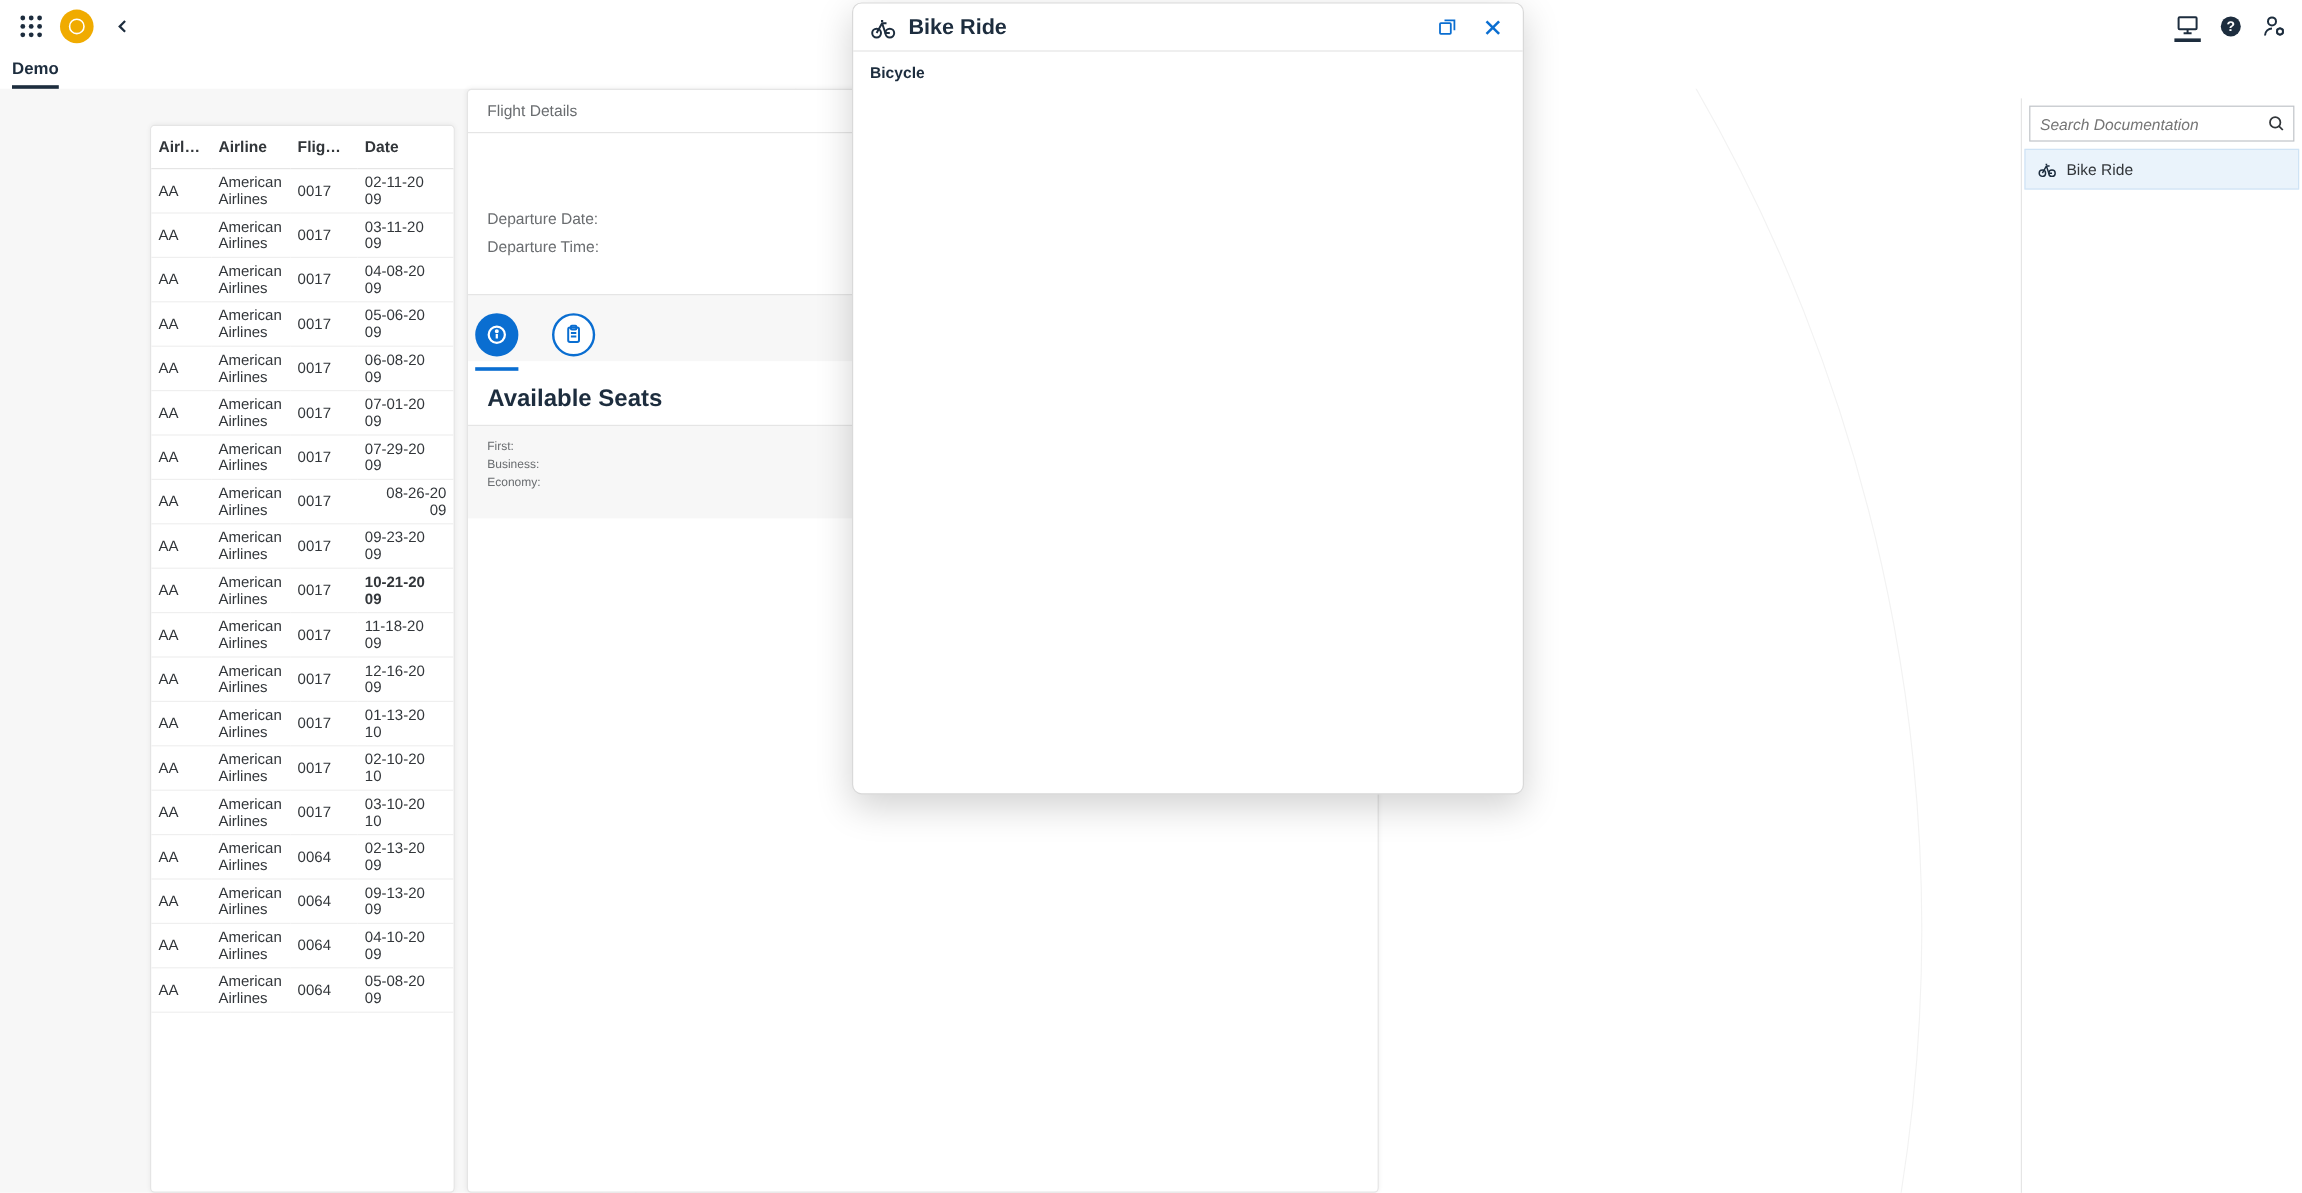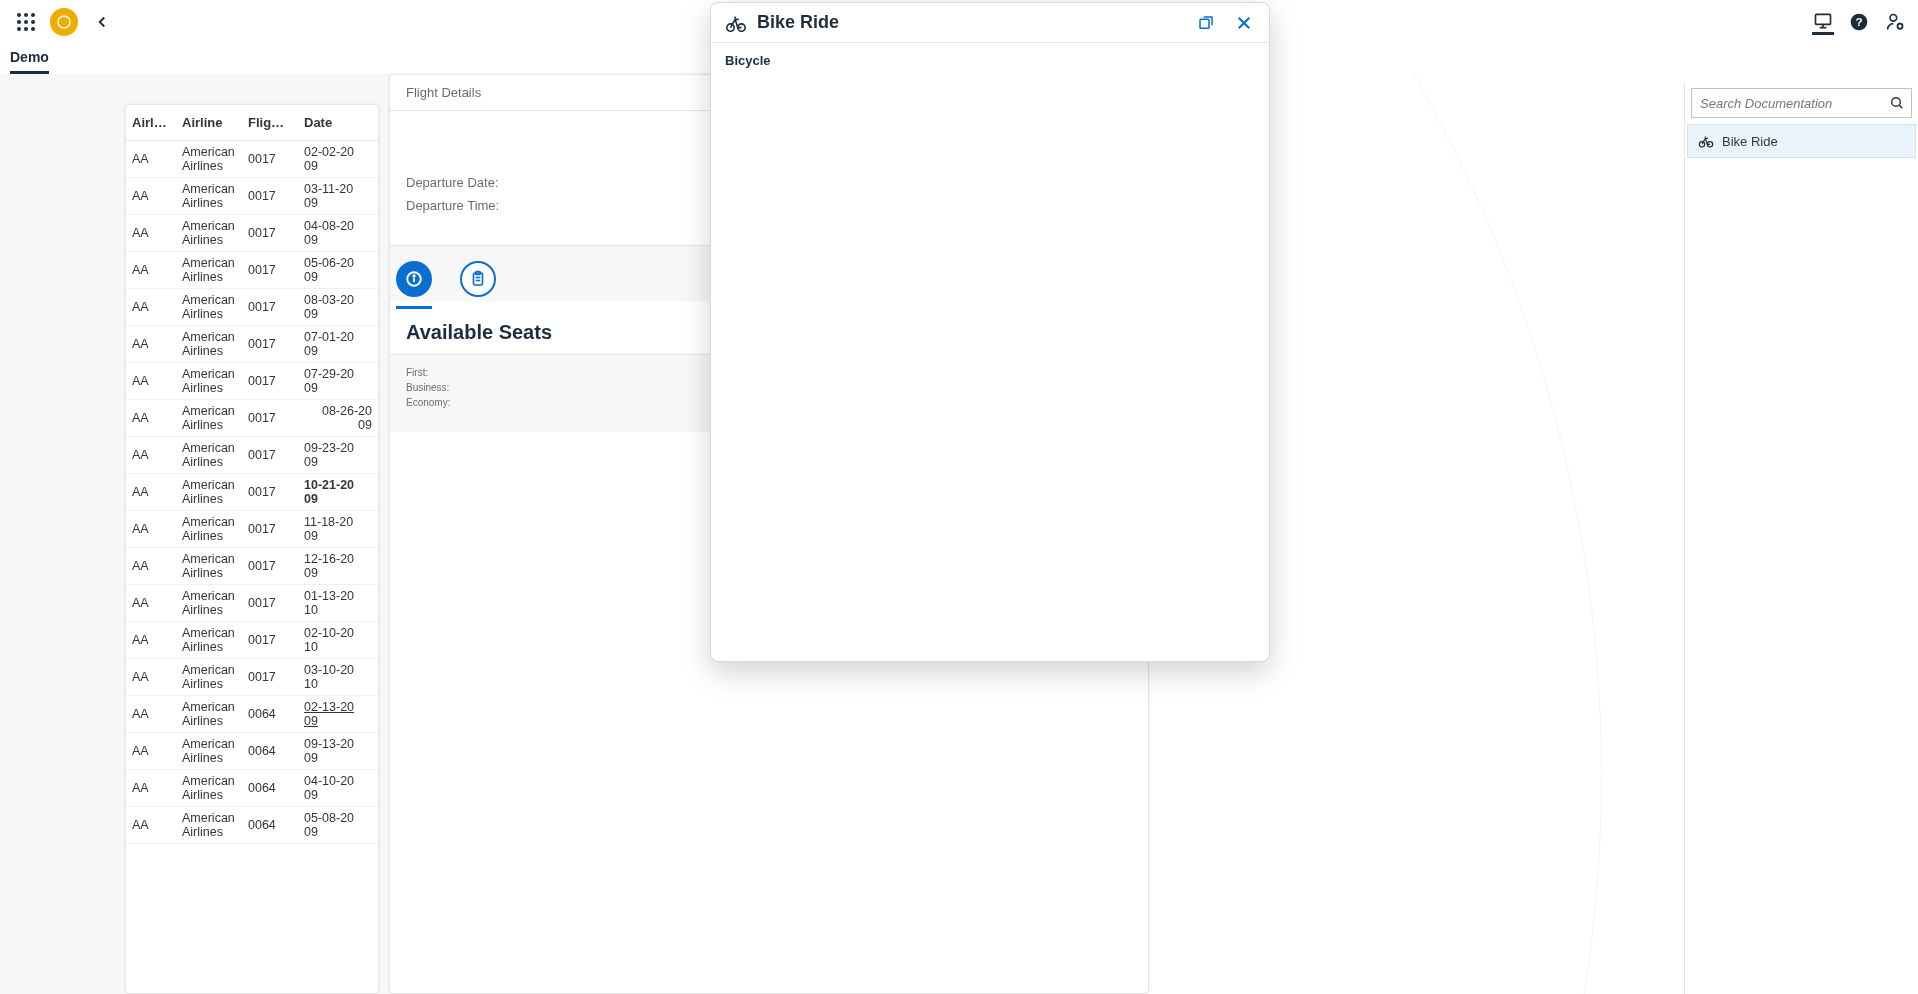--- a/index.html
+++ b/index.html
@@ -175,21 +175,21 @@
             <th>Airline</th>
             <th>Flight ...</th>
             <th>Date</th>
           </tr>
         </thead>
         <tbody id="flight-rows">
             <tr>
               <td>AA</td>
               <td>American Airlines</td>
               <td>0017</td>
-              <td style="white-space: pre-line;">02-02-20
+              <td style="white-space: pre-line;">02-11-20
 09</td>
             </tr>
             <tr>
               <td>AA</td>
               <td>American Airlines</td>
               <td>0017</td>
               <td style="white-space: pre-line;">03-11-20
 09</td>
             </tr>
             <tr>
@@ -203,21 +203,21 @@
               <td>AA</td>
               <td>American Airlines</td>
               <td>0017</td>
               <td style="white-space: pre-line;">05-06-20
 09</td>
             </tr>
             <tr>
               <td>AA</td>
               <td>American Airlines</td>
               <td>0017</td>
-              <td style="white-space: pre-line;">08-03-20
+              <td style="white-space: pre-line;">06-08-20
 09</td>
             </tr>
             <tr>
               <td>AA</td>
               <td>American Airlines</td>
               <td>0017</td>
               <td style="white-space: pre-line;">07-01-20
 09</td>
             </tr>
             <tr>
@@ -280,21 +280,21 @@
               <td>AA</td>
               <td>American Airlines</td>
               <td>0017</td>
               <td style="white-space: pre-line;">03-10-20
 10</td>
             </tr>
             <tr>
               <td>AA</td>
               <td>American Airlines</td>
               <td>0064</td>
-              <td style="white-space: pre-line; text-decoration: underline;">02-13-20
+              <td style="white-space: pre-line;">02-13-20
 09</td>
             </tr>
             <tr>
               <td>AA</td>
               <td>American Airlines</td>
               <td>0064</td>
               <td style="white-space: pre-line;">09-13-20
 09</td>
             </tr>
             <tr>

